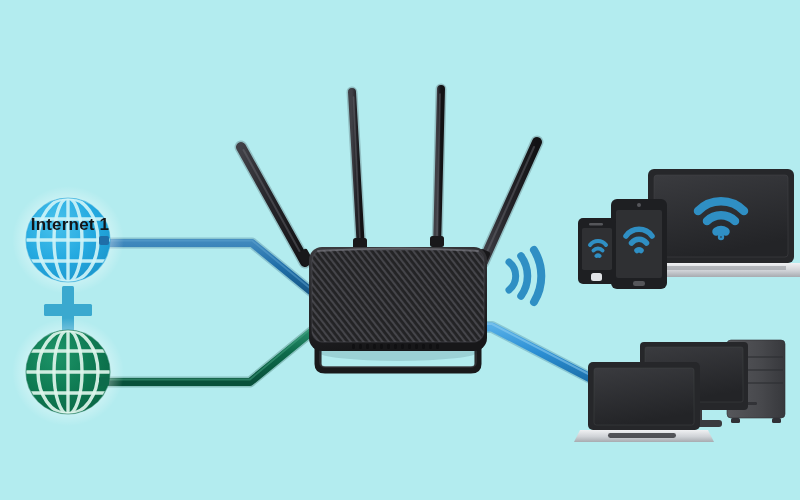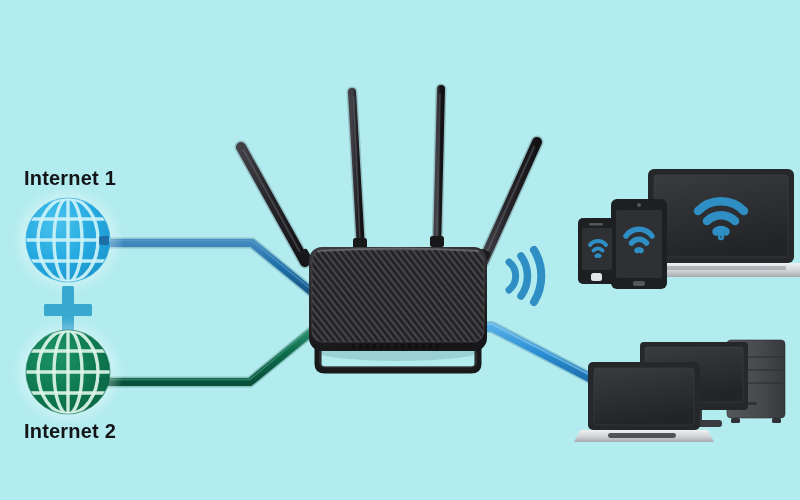--- a/index.html
+++ b/index.html
@@ -23,25 +23,26 @@
   #scene {
     position: absolute;
     inset: 0;
     width: 800px;
     height: 500px;
   }
   .lbl {
     position: absolute;
     font-family: "Liberation Sans", sans-serif;
     font-weight: bold;
-    font-size: 20px;
+    font-size: 17px;
     letter-spacing: 0.2px;
     color: #131518;
     white-space: nowrap;
     text-align: center;
+    margin-top: 48px;
   }
   #label-internet-1 {
     left: 0px;
     top: 167px;
     width: 140px;
   }
   #label-internet-2 {
     left: 0px;
     top: 420px;
     width: 140px;
@@ -321,15 +322,14 @@
         <rect x="594" y="368" width="100" height="57" rx="2.5" fill="none" stroke="#45464a" stroke-opacity="0.45" stroke-width="1"></rect>
         <path d="M 580 430 L 708 430 L 714 442 L 574 442 Z" fill="url(#laptopBase)"></path>
         <rect x="608" y="433" width="68" height="5" rx="2.4" fill="#3a3b3f" opacity="0.85"></rect>
       </g>
     </g>
 
   </svg>
 
   <div class="lbl" id="label-internet-1">Internet 1</div>
 
-  <div class="lbl" id="label-internet-2">Internet 2</div>
 
 </div>
 
 </body></html>

